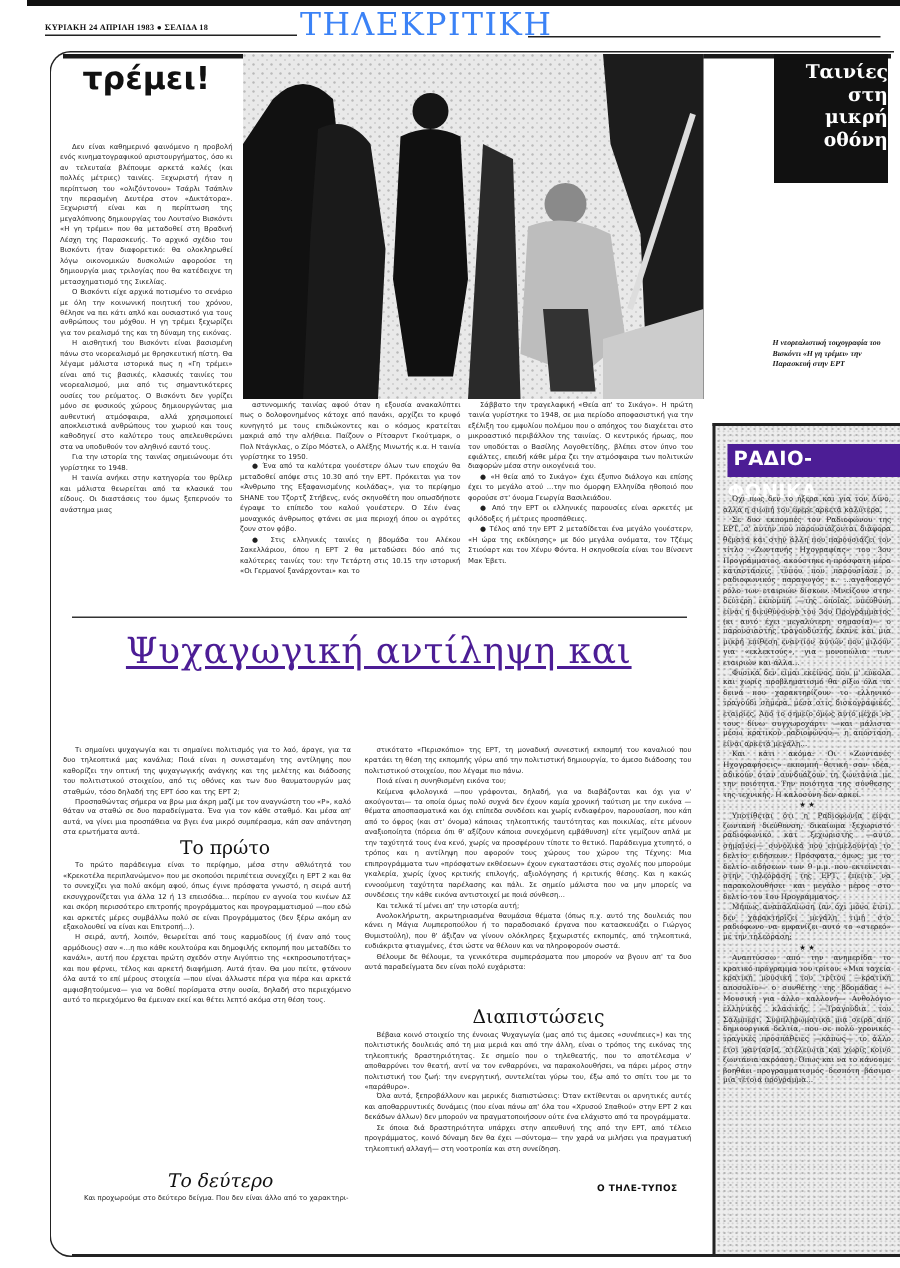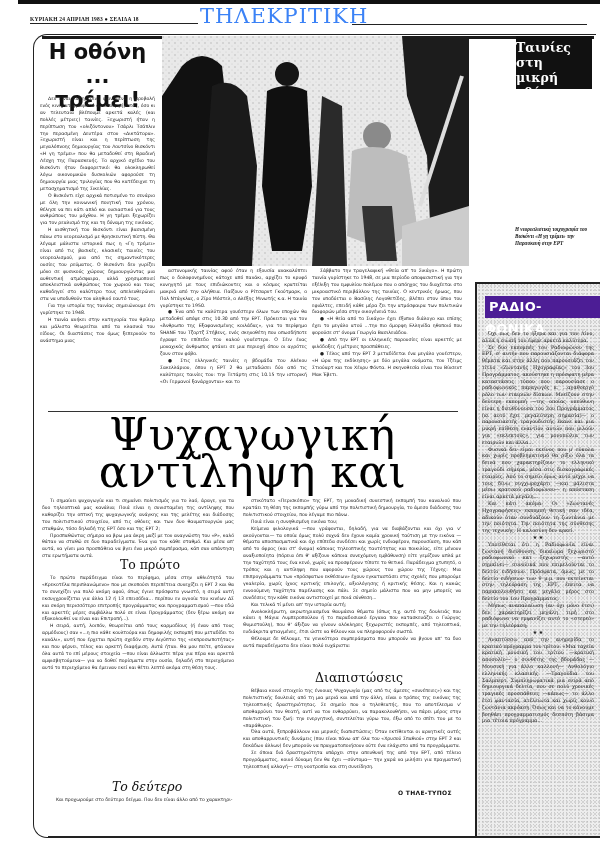--- a/index.html
+++ b/index.html
@@ -12,48 +12,47 @@
   .frame{position:absolute;left:33px;top:34px;width:562px;height:375px;border:1px solid #222;border-right:none;border-bottom:none;border-top-left-radius:14px;}
   .frame2{position:absolute;left:33px;top:380px;width:430px;height:457px;border-left:1px solid #222;border-bottom:1px solid #222;border-bottom-left-radius:14px;}
   .botline{position:absolute;left:48px;top:836px;width:555px;height:2px;background:#222;}
 
   .h1{position:absolute;left:40px;top:40px;width:115px;text-align:center;font-family:"DejaVu Sans",sans-serif;font-size:21px;line-height:24px;font-weight:bold;}
   .col{position:absolute;font-family:"DejaVu Sans",sans-serif;font-size:4.6px;line-height:6.9px;text-align:justify;color:#222;}
   .col p{margin:0;text-indent:8px;}
 
   .photo{position:absolute;left:162px;top:36px;width:307px;height:230px;background:#222;overflow:hidden;}
   .caption{position:absolute;left:515px;top:226px;width:80px;font-family:"Liberation Serif",serif;font-style:italic;font-weight:bold;font-size:5.2px;line-height:6.8px;}
-  .blackbox{position:absolute;left:516px;top:36px;width:76px;height:53px;background:#111;color:#fff;text-align:left;font-family:"DejaVu Serif",serif;font-weight:bold;font-size:12.5px;line-height:15px;padding-top:4px;box-sizing:border-box;}
+  .blackbox{position:absolute;left:516px;top:36px;width:76px;height:86px;background:#111;color:#fff;text-align:right;font-family:"DejaVu Serif",serif;font-weight:bold;font-size:12.5px;line-height:15px;padding-top:4px;box-sizing:border-box;}
 
   .radio{position:absolute;left:475px;top:282px;width:125px;height:556px;border:2px solid #222;border-right:none;box-sizing:border-box;
     background-color:#ededed;
     background-image:radial-gradient(#b5b5b5 0.6px,transparent 0.8px),radial-gradient(#c9c9c9 0.5px,transparent 0.7px);
     background-size:4px 4px,3px 3px;background-position:0 0,1px 2px;}
   .radiohead{position:absolute;left:485px;top:296px;width:115px;height:22px;background:#4c1d95;color:#fff;font-family:"DejaVu Sans",sans-serif;font-weight:bold;font-size:13px;line-height:22px;text-indent:4px;letter-spacing:0.3px;}
   .rcol{position:absolute;left:482px;width:112px;font-family:"DejaVu Serif",serif;font-size:4.9px;line-height:6.8px;text-align:justify;color:#151515;}
   .rcol p{margin:0;text-indent:6px;}
   .rcol .c{text-align:center;text-indent:0;}
 
-  .bigh{position:absolute;left:40px;top:416px;width:425px;text-align:center;font-family:"DejaVu Serif",serif;font-size:44px;line-height:37px;letter-spacing:0.5px;color:#000000;}
+  .bigh{position:absolute;left:40px;top:416px;width:425px;text-align:center;font-family:"DejaVu Serif",serif;font-size:24px;line-height:37px;letter-spacing:0.5px;color:#4c1d95;text-decoration:underline;}
   .rule2{position:absolute;left:48px;top:411px;width:410px;height:1px;background:#333;}
   .sub{position:absolute;font-family:"DejaVu Serif",serif;font-size:12.5px;}
   .sign{position:absolute;left:398px;top:789px;font-family:"DejaVu Sans",sans-serif;font-weight:bold;font-size:6px;letter-spacing:0.3px;}
 </style>
 </head>
 <body>
 
 <div class="topbar"></div>
 <div class="dateline">ΚΥΡΙΑΚΗ 24 ΑΠΡΙΛΗ 1983 ● ΣΕΛΙΔΑ 18</div>
 <div class="masthead">ΤΗΛΕΚΡΙΤΙΚΗ</div>
 <div class="mastline"></div>
 <div class="frame"></div>
 <div class="rulebar"></div>
 
 <div class="h1">
-  <div>Η οθόνη ...</div>
   <div>τρέμει!</div>
 </div>
 
 <div class="col" style="left:40px;top:96px;width:115px;">
   <p>Δεν είναι καθημερινό φαινόμενο η προβολή ενός κινηματογραφικού αριστουργήματος, όσο κι αν τελευταία βλέπουμε αρκετά καλές (και πολλές μέτριες) ταινίες. Ξεχωριστή ήταν η περίπτωση του «ολιζόντονου» Τσάρλι Τσάπλιν την περασμένη Δευτέρα στον «Δικτάτορα». Ξεχωριστή είναι και η περίπτωση της μεγαλόπνοης δημιουργίας του Λουτσίνο Βισκόντι «Η γη τρέμει» που θα μεταδοθεί στη Βραδινή Λέσχη της Παρασκευής. Το αρχικό σχέδιο του Βισκόντι ήταν διαφορετικό: θα ολοκληρωθεί λόγω οικονομικών δυσκολιών αφορούσε τη δημιουργία μιας τριλογίας που θα κατέδειχνε τη μετασχηματισμό της Σικελίας.</p>
   <p>Ο Βισκόντι είχε αρχικά ποτισμένο το σενάριο με όλη την κοινωνική ποιητική του χρόνου, θέλησε να πει κάτι απλό και ουσιαστικό για τους ανθρώπους του μόχθου. Η γη τρέμει ξεχωρίζει για τον ρεαλισμό της και τη δύναμη της εικόνας.</p>
   <p>Η αισθητική του Βισκόντι είναι βασισμένη πάνω στο νεορεαλισμό με θρησκευτική πίστη. Θα λέγαμε μάλιστα ιστορικά πως η «Γη τρέμει» είναι από τις βασικές, κλασικές ταινίες του νεορεαλισμού, μια από τις σημαντικότερες ουσίες του ρεύματος. Ο Βισκόντι δεν γυρίζει μόνο σε φυσικούς χώρους δημιουργώντας μια αυθεντική ατμόσφαιρα, αλλά χρησιμοποιεί αποκλειστικά ανθρώπους του χωριού και τους καθοδηγεί στο καλύτερο τους απελευθερώνει στα να υποδυθούν τον αληθινό εαυτό τους.</p>
   <p>Για την ιστορία της ταινίας σημειώνουμε ότι γυρίστηκε το 1948.</p>
   <p>Η ταινία ανήκει στην κατηγορία του θρίλερ και μάλιστα θεωρείται από τα κλασικά του είδους. Οι διαστάσεις του όμως ξεπερνούν το ανάστημα μιας</p>
 </div>

